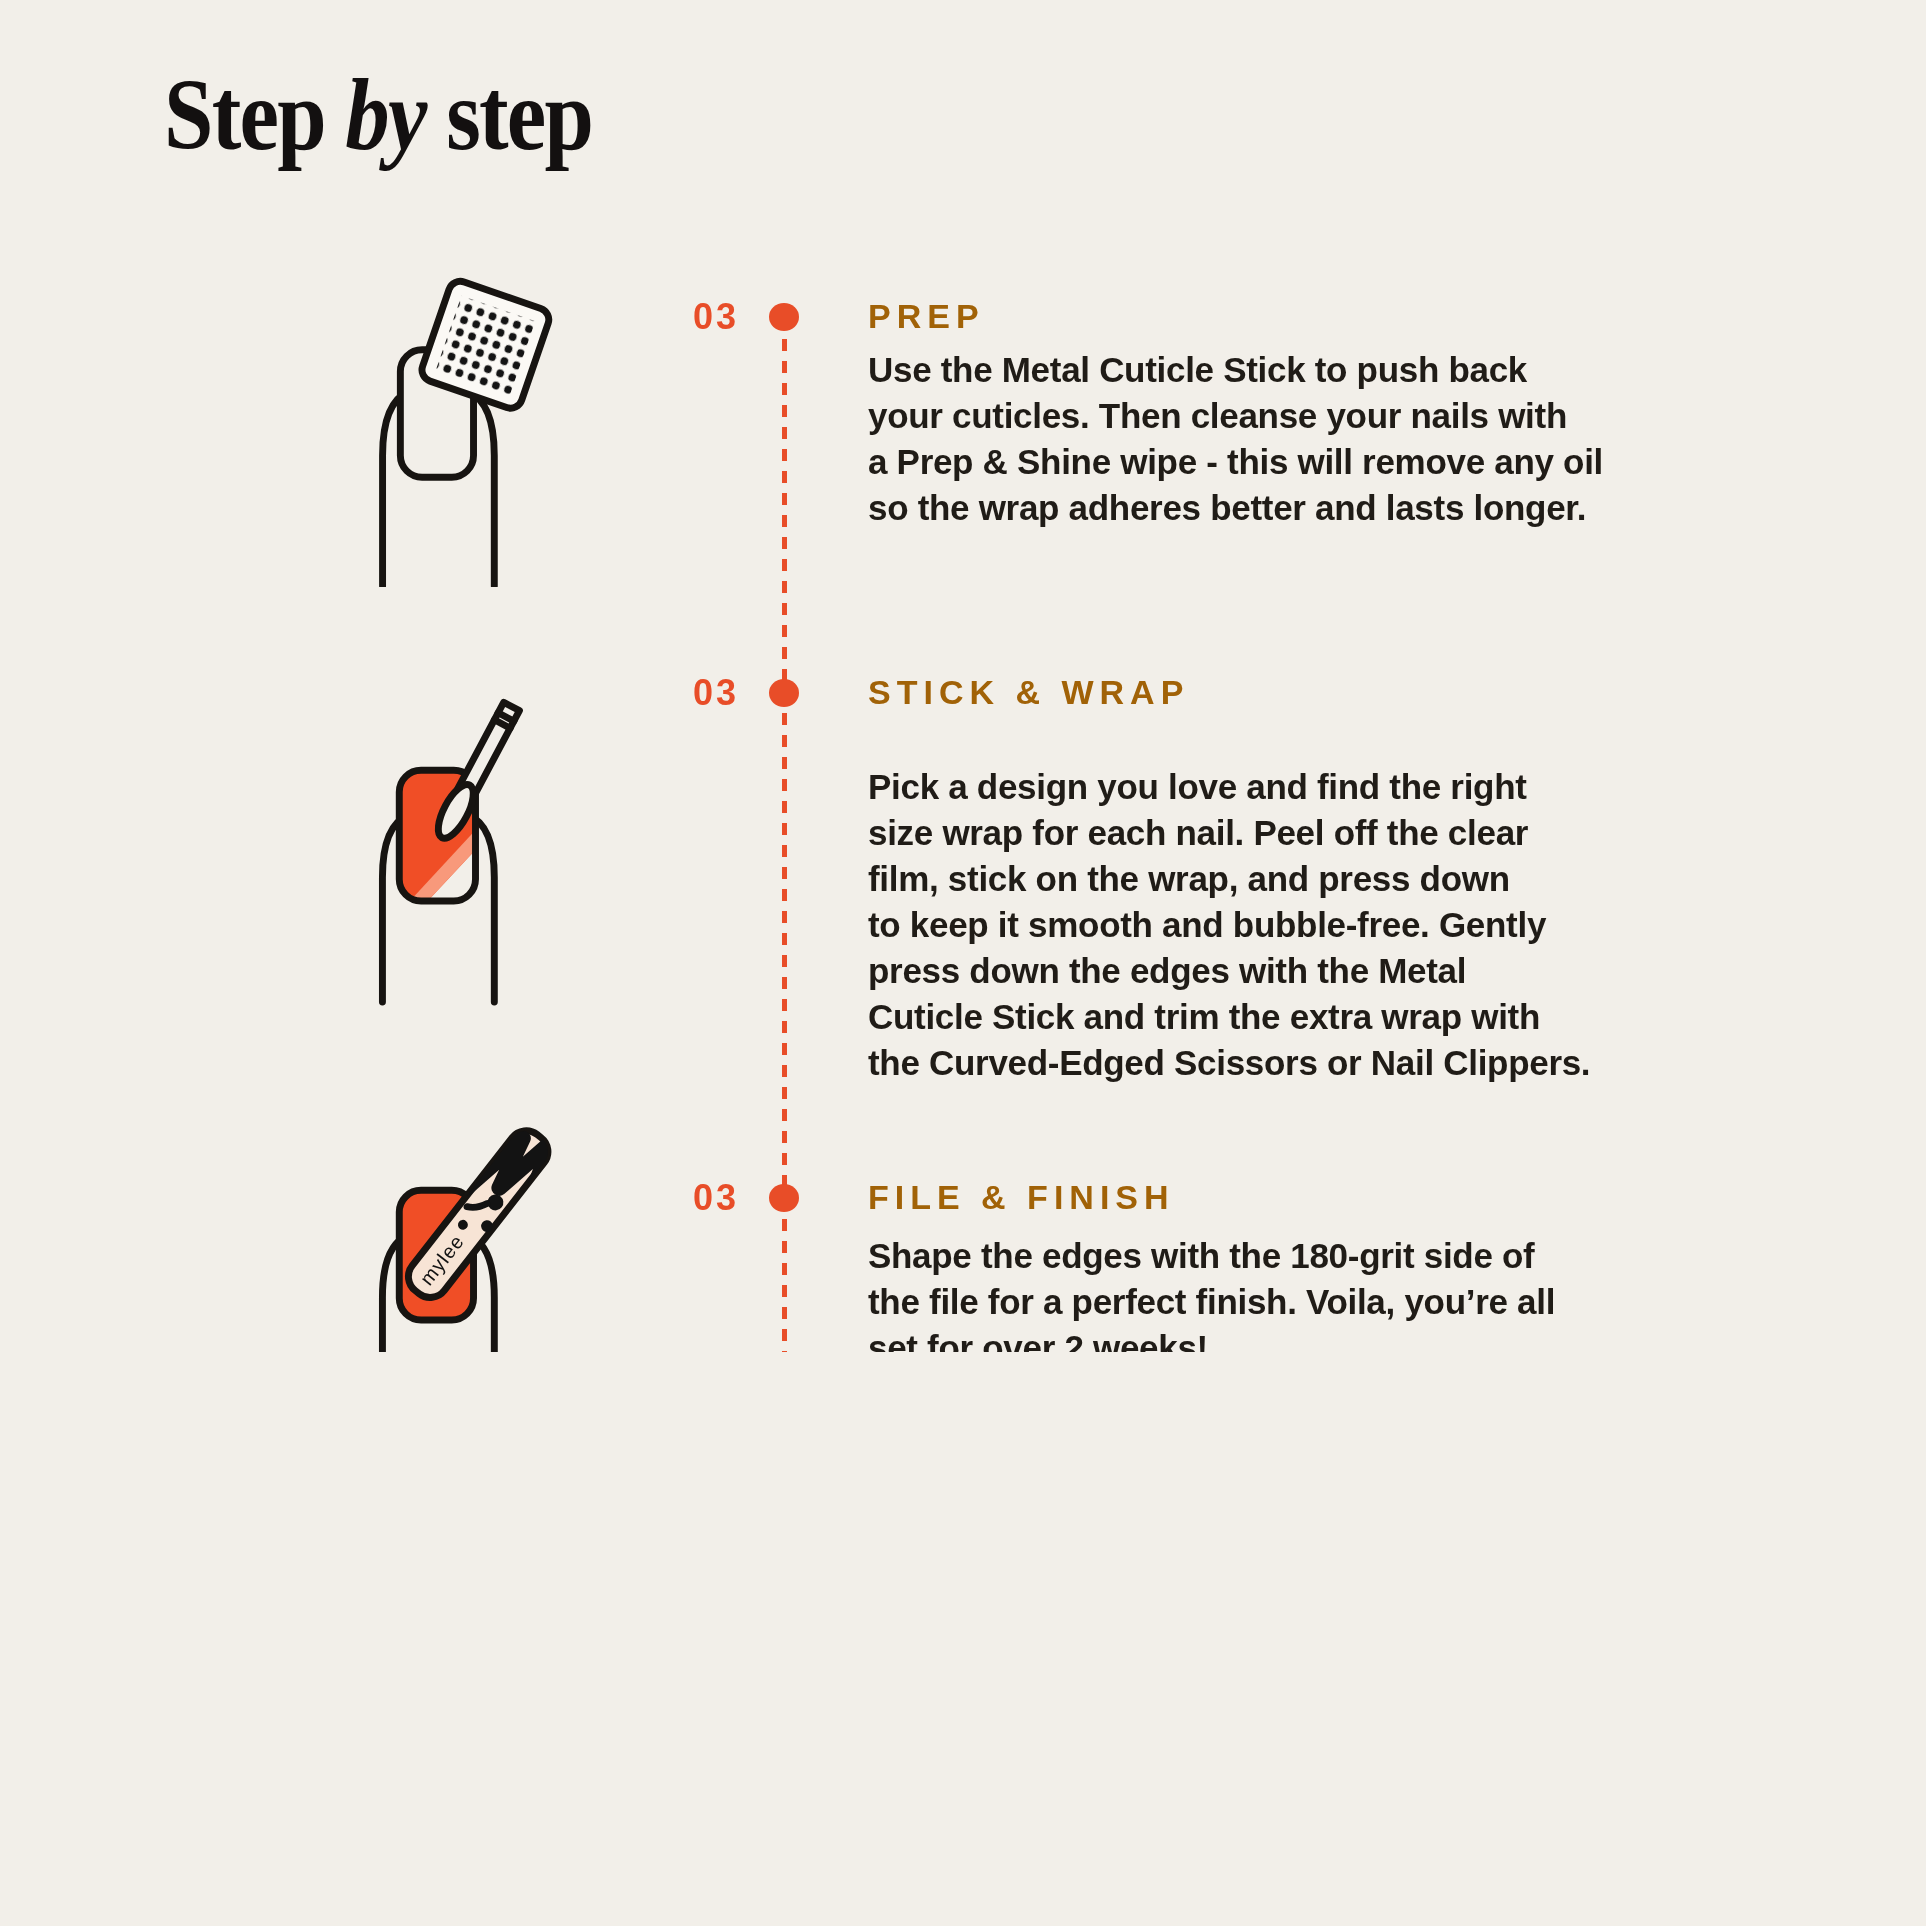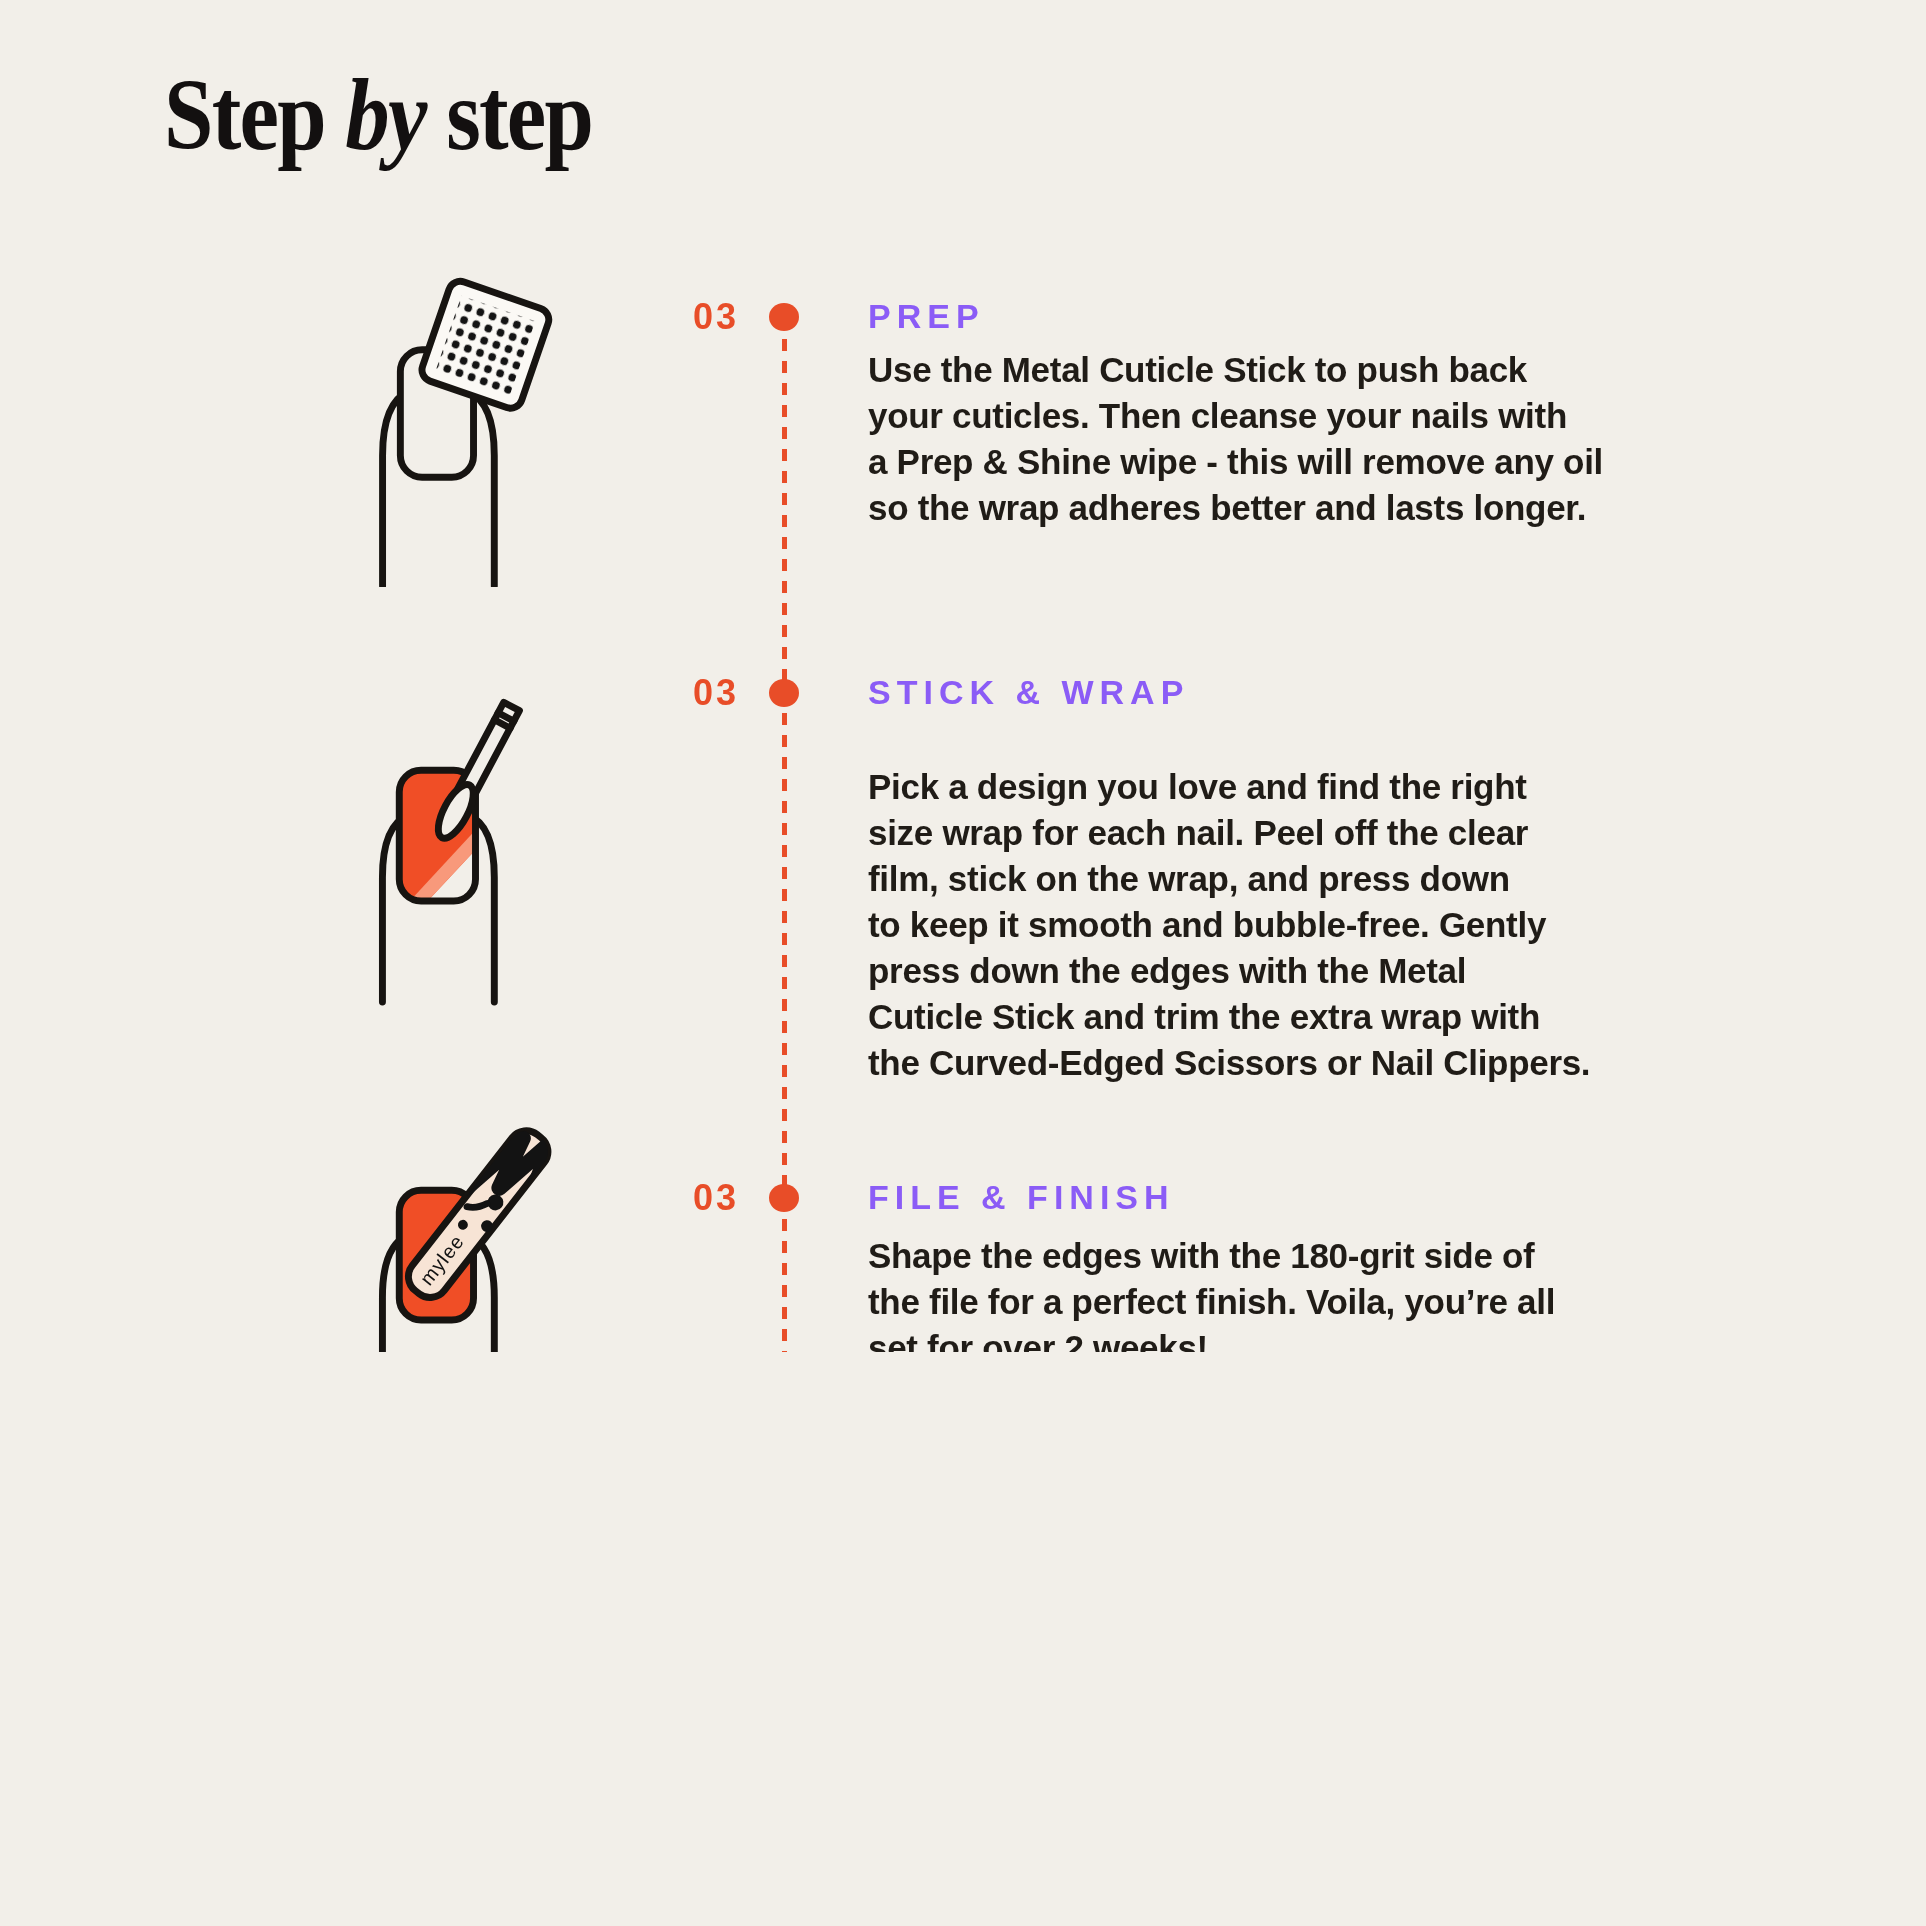--- a/index.html
+++ b/index.html
@@ -31,21 +31,21 @@
   .tdot{
     position:absolute;width:30px;height:28px;border-radius:50%;
     background:var(--accent);left:769px;
   }
   .step-num{
     position:absolute;left:634px;width:105px;text-align:right;
     font-weight:700;font-size:36px;letter-spacing:3px;line-height:44px;color:var(--accent);
   }
   .step-title{
     position:absolute;left:868px;margin:0;
-    font-weight:700;font-size:34px;letter-spacing:6px;line-height:44px;color:#8b5cf6;
+    font-weight:700;font-size:34px;letter-spacing:6px;line-height:44px;color:#a16207;
     white-space:nowrap;
   }
   .step-body{
     position:absolute;left:868px;margin:0;
     font-size:35px;line-height:46px;letter-spacing:-0.3px;color:#201c17;
     white-space:pre-line;
     font-weight:bold;
   }
   .illus{position:absolute;left:327px;}
   

